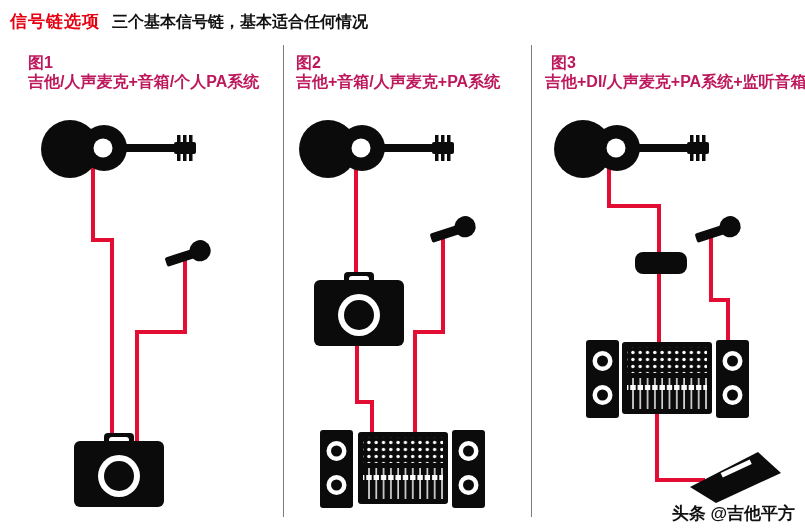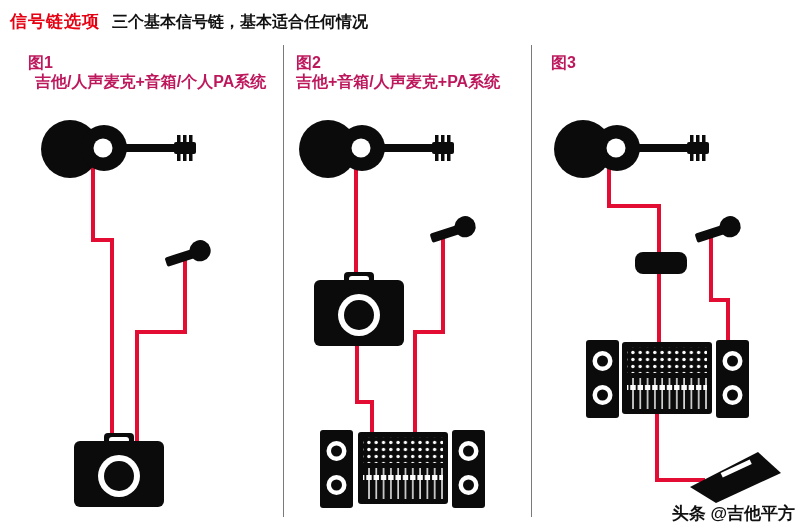--- a/index.html
+++ b/index.html
@@ -79,26 +79,27 @@
 
   <div class="header">
     <span class="title">信号链选项</span>
     <span class="subtitle">三个基本信号链，基本适合任何情况</span>
   </div>
 
   <div class="divider" style="left:283px"></div>
   <div class="divider" style="left:531px"></div>
 
   <div class="fig-label" style="left:28px;top:53px">图1</div>
-  <div class="fig-caption" style="left:35px;top:72px">吉他/人声麦克+音箱/个人PA系统</div>
+  <div class="fig-caption" style="left:28px;top:72px">吉他/人声麦克+音箱/个人PA系统</div>
 
   <div class="fig-label" style="left:296px;top:53px">图2</div>
   <div class="fig-caption" style="left:296px;top:72px">吉他+音箱/人声麦克+PA系统</div>
 
   <div class="fig-label" style="left:551px;top:53px">图3</div>
+  <div class="fig-caption" style="left:545px;top:72px">吉他+DI/人声麦克+PA系统+监听音箱</div>
 
   <svg class="diagram" width="805" height="531" viewBox="0 0 805 531" aria-hidden="true">
     <defs>
       <pattern id="pat-knobs" width="7.3" height="7" patternUnits="userSpaceOnUse">
         <circle cx="3.6" cy="3.5" r="1.7" fill="#ffffff"></circle>
       </pattern>
       <pattern id="pat-faders" width="7.3" height="31" patternUnits="userSpaceOnUse">
         <rect x="3" y="0" width="1.4" height="31" fill="#ffffff"></rect>
         <rect x="1" y="12" width="5.4" height="5" fill="#ffffff"></rect>
       </pattern>

